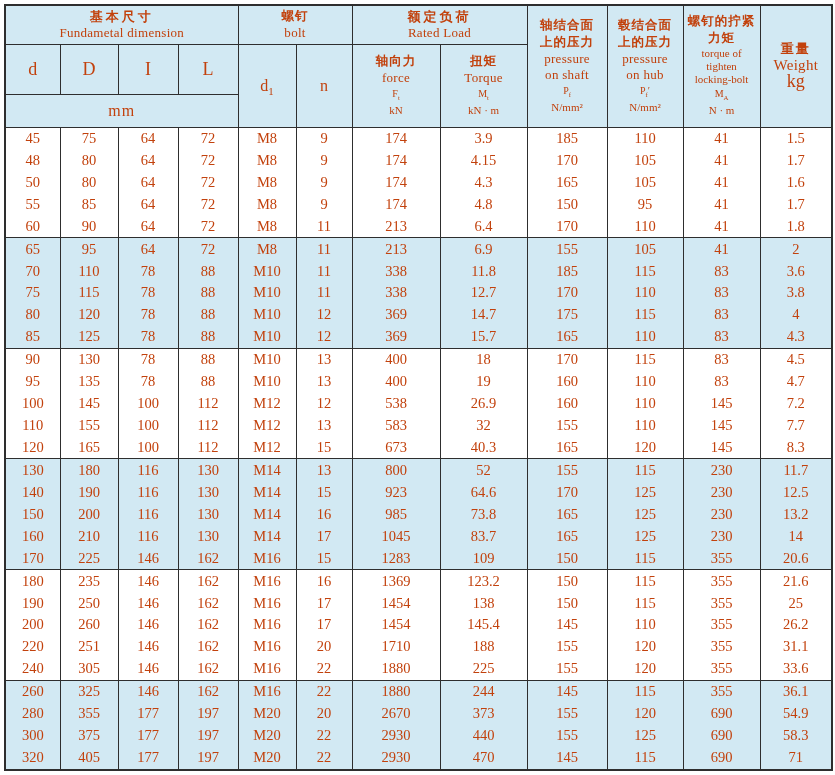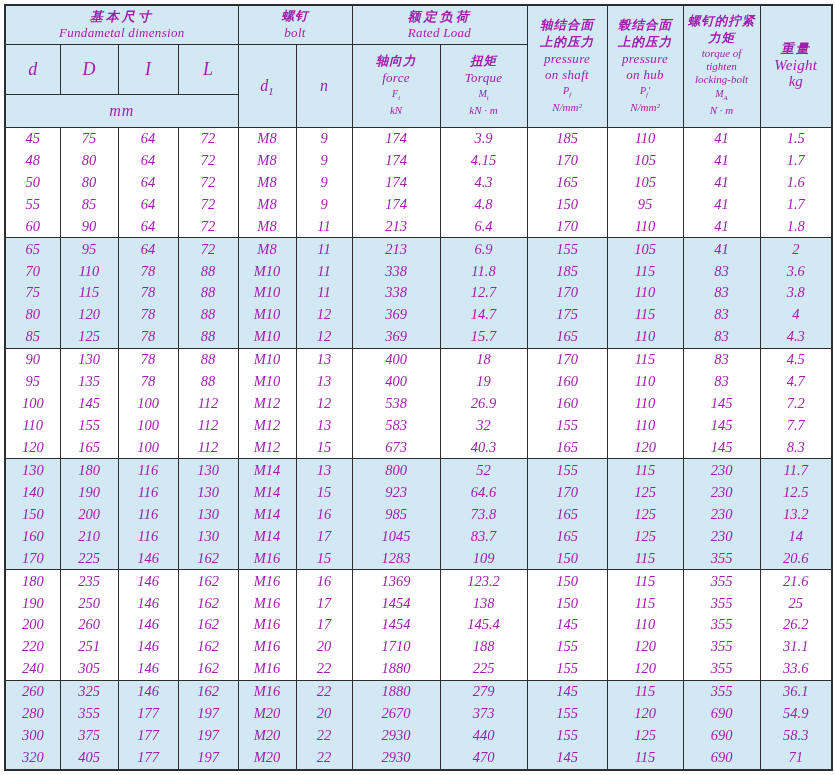--- a/index.html
+++ b/index.html
@@ -2,43 +2,42 @@
 <html><head>
 <meta charset="utf-8">
 <style>
   html,body{margin:0;padding:0;background:#ffffff;width:835px;height:775px;}
   .page{width:835px;height:775px;box-sizing:border-box;padding:4px;}
   table{
     width:827px;height:767px;
     border-collapse:collapse;table-layout:fixed;
     border:2px solid #2e2e2e;
     font-family:"Liberation Serif","DejaVu Serif",serif;
-    color:#a21caf;
-    font-style:italic;
+    color:#c2410c;
   }
   th,td{padding:0;text-align:center;vertical-align:middle;box-sizing:border-box;overflow:hidden;}
   thead th{background:#d2e9f3;border:1px solid #2e2e2e;font-weight:normal;}
   .hr1{height:39px;}
   .hr2{height:50px;}
   .hr3{height:33px;}
   .zh{font-weight:600;letter-spacing:3px;font-size:13px;display:block;line-height:17px;}
   .zh-tight{font-weight:600;letter-spacing:1px;font-size:12.5px;display:block;line-height:17px;}
   .en{font-size:13px;display:block;line-height:16px;letter-spacing:0.3px;}
   .en-small{font-size:11px;display:block;line-height:13px;}
   .sym{font-size:10px;display:block;line-height:16px;}
   .unit{font-size:11px;display:block;line-height:17px;}
   sub{font-size:68%;line-height:0;}
   .letter-head{font-size:18px;}
   .mm-head{font-size:16px;letter-spacing:1px;margin-top:8px;}
   .sub-head{font-size:16px;}
   .stack{display:flex;flex-direction:column;justify-content:center;height:100%;}
   .spread{display:flex;flex-direction:column;justify-content:center;height:100%;padding:12px 0 14px 0;box-sizing:border-box;}
   .spread .zh{letter-spacing:2px;}
   .spread .en{font-size:15px;}
-  .spread .unit{font-size:15px;}
+  .spread .unit{font-size:18px;}
   tbody td{
     border-left:1px solid #2e2e2e;border-right:1px solid #2e2e2e;
     border-top:0;border-bottom:0;
     font-size:14.5px;background:#ffffff;
   }
   tbody tr.shaded td{background:#d2e9f3;}
   tbody tr.group-start td{border-top:1px solid #2e2e2e;}
   thead{border-bottom:1px solid #2e2e2e;}
 </style>
 </head>
@@ -486,21 +485,21 @@
           <td>33.6</td>
         </tr>
         <tr class="shaded group-start">
           <td>260</td>
           <td>325</td>
           <td>146</td>
           <td>162</td>
           <td>M16</td>
           <td>22</td>
           <td>1880</td>
-          <td>279</td>
+          <td>244</td>
           <td>145</td>
           <td>115</td>
           <td>355</td>
           <td>36.1</td>
         </tr>
         <tr class="shaded ">
           <td>280</td>
           <td>355</td>
           <td>177</td>
           <td>197</td>

